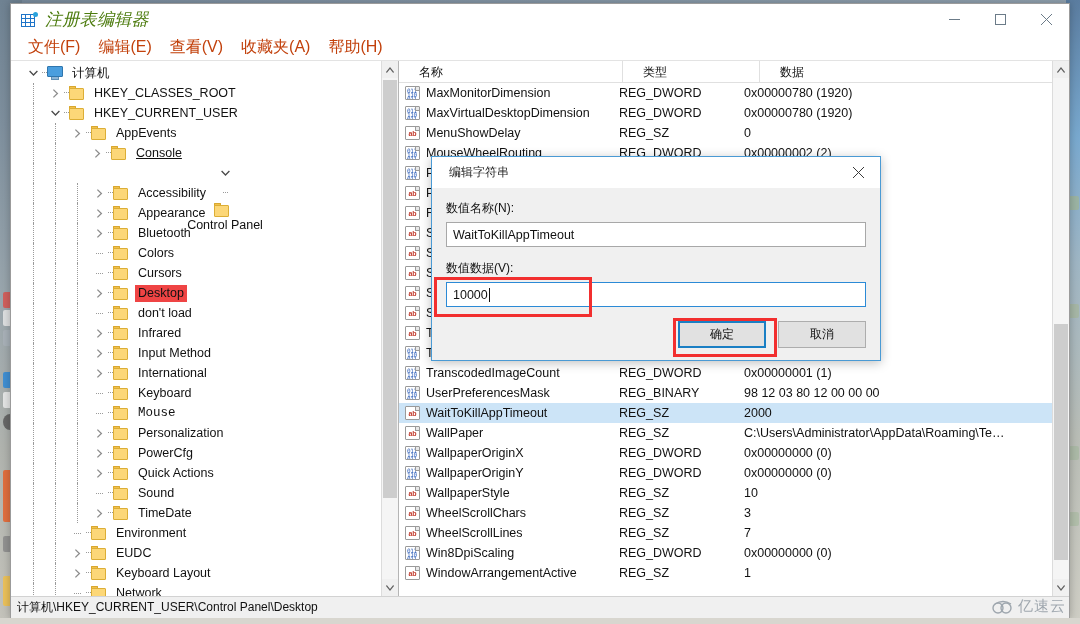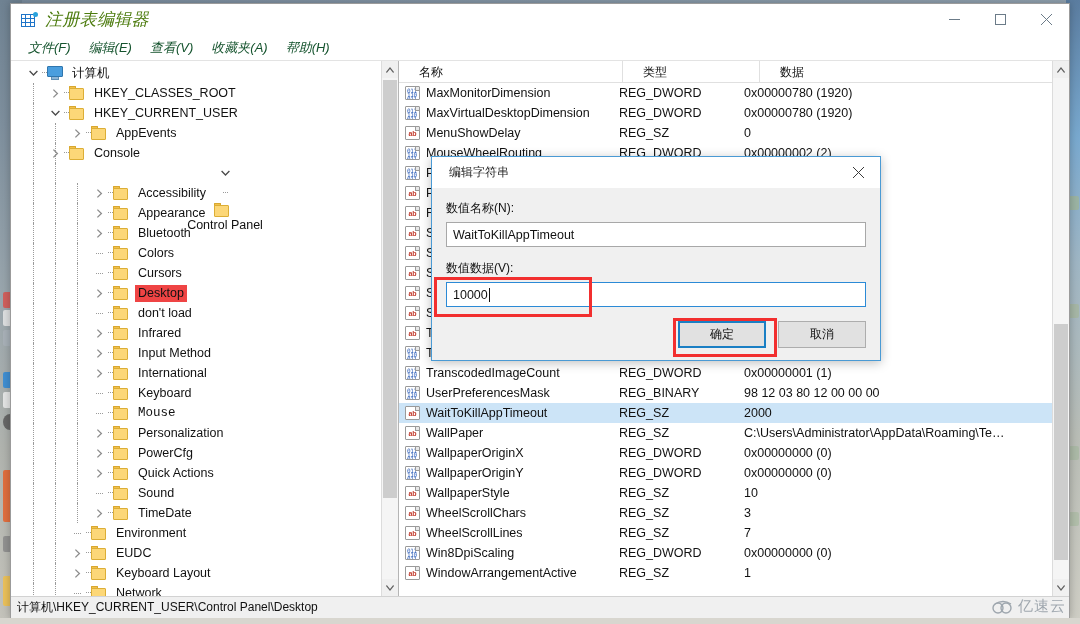--- a/index.html
+++ b/index.html
@@ -67,21 +67,21 @@
     width: 46px; height: 31px; display:flex; align-items:center; justify-content:center;
   }
   .win-btn svg { display:block; }
 
   
   .menubar {
     height: 25px; background:#ffffff; display:flex; align-items:center;
     padding-left: 8px; flex: 0 0 auto; gap: 0px;
   }
   .menu-item {
-    font-size: 13px; color:#14532d; padding: 3px 9px; white-space:nowrap;font-style:italic;
+    font-size: 16px; color:#c2410c; padding: 3px 9px; white-space:nowrap;
   }
 
   
   .splitter { flex: 1 1 auto; display:flex; min-height:0; border-top:1px solid #e3e3e3; }
 
   
   .tree-pane {
     width: 388px; flex: 0 0 388px; background:#fff;
     border-right: 1px solid #b5b5b5;
     display:flex; min-height:0; position:relative;
@@ -365,21 +365,21 @@
                 <path d="M1.4 0.6 L5.4 4.5 L1.4 8.4" fill="none" stroke="#8c8c8c" stroke-width="1.3"></path>
               </svg>
             </div>
             <div class="dotline"></div>
             <div class="folder">
               <div class="tab"></div>
               <div class="body"></div>
             </div>
             <span class="lbl">AppEvents</span>
           </div>
-          <div class="tree-row" style="padding-left: 36px;">
+          <div class="tree-row" style="padding-left: 78px; text-decoration: underline;">
             <div class="vline" style="left: 22px;"></div>
             <div class="vline" style="left: 44px;"></div>
             <div class="twisty">
               <svg width="7" height="9" viewBox="0 0 7 9">
                 <path d="M1.4 0.6 L5.4 4.5 L1.4 8.4" fill="none" stroke="#8c8c8c" stroke-width="1.3"></path>
               </svg>
             </div>
             <div class="dotline"></div>
             <div class="folder">
               <div class="tab"></div>

